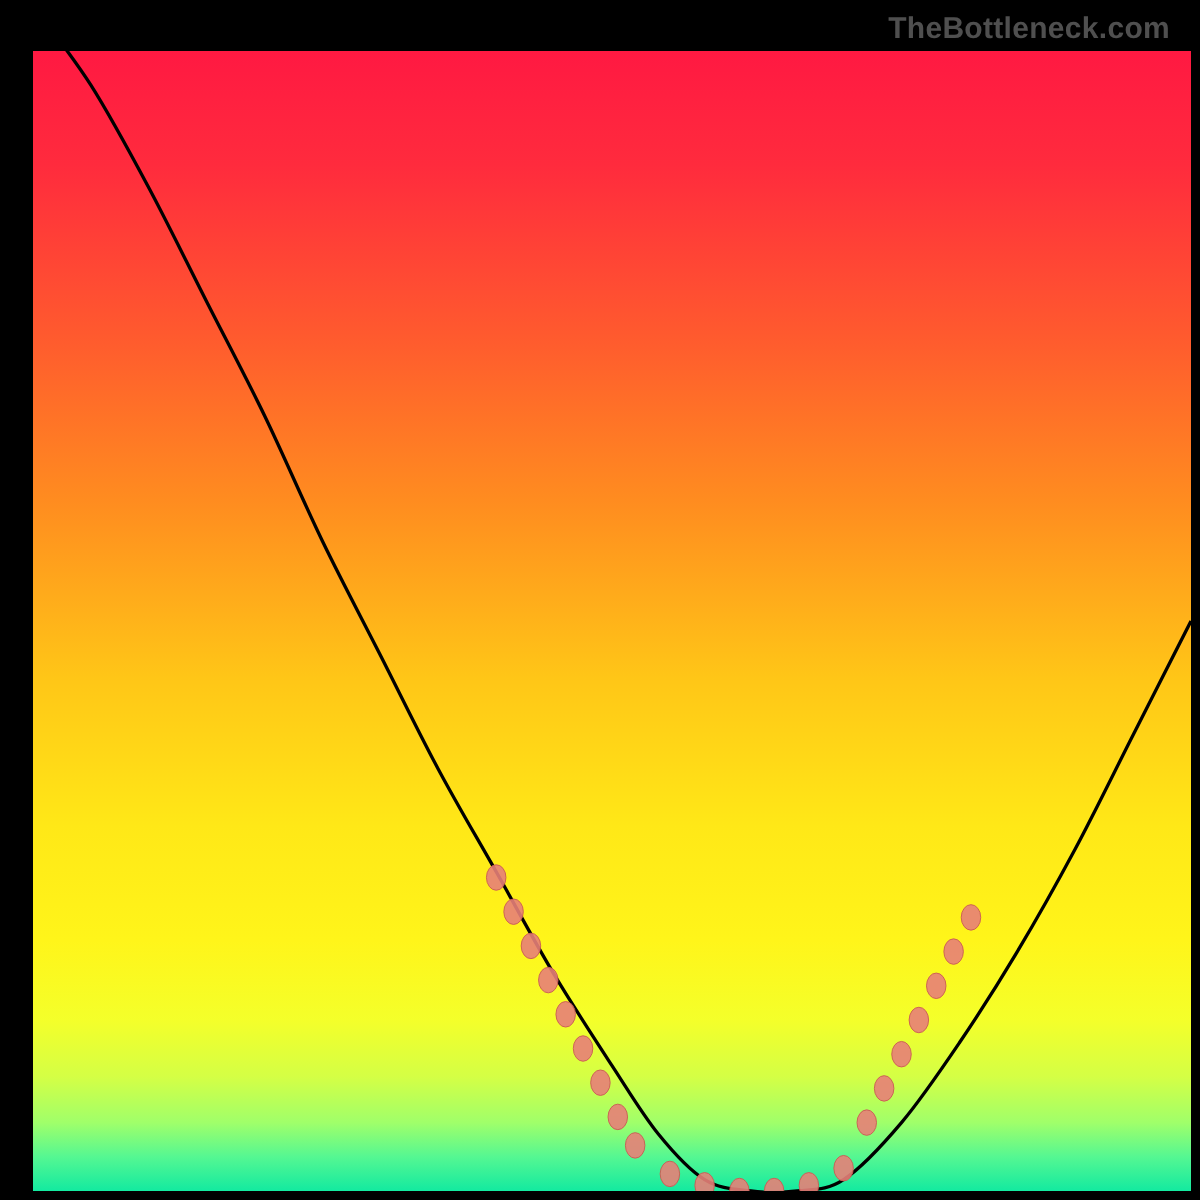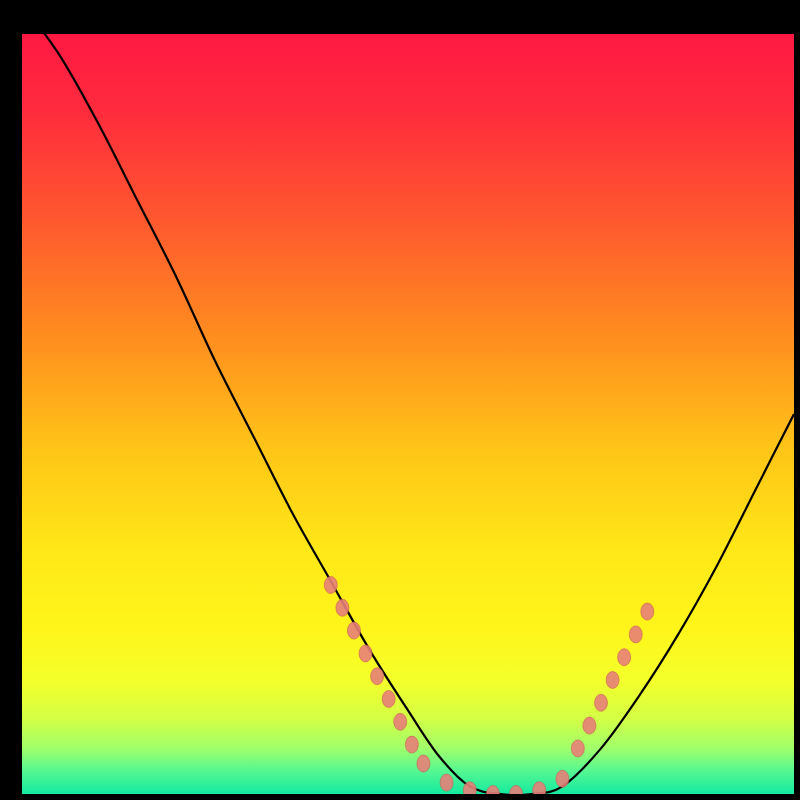--- a/index.html
+++ b/index.html
@@ -39,20 +39,21 @@
   .plot svg {
     display: block;
     width: 772px;
     height: 760px;
   }
 </style>
 </head>
 <body>
 
 <div class="frame">
+  <div class="watermark">TheBottleneck.com</div>
   <div class="plot">
     <svg id="chart-svg" viewBox="0 0 772 760" preserveAspectRatio="none">
       <defs>
         <linearGradient id="bg-grad" x1="0" y1="0" x2="0" y2="1">
             <stop offset="0%" stop-color="#ff1942"></stop>
             <stop offset="10%" stop-color="#ff2b3d"></stop>
             <stop offset="25%" stop-color="#ff5a2e"></stop>
             <stop offset="40%" stop-color="#ff8e1f"></stop>
             <stop offset="55.00000000000001%" stop-color="#ffc617"></stop>
             <stop offset="68%" stop-color="#ffe817"></stop>

